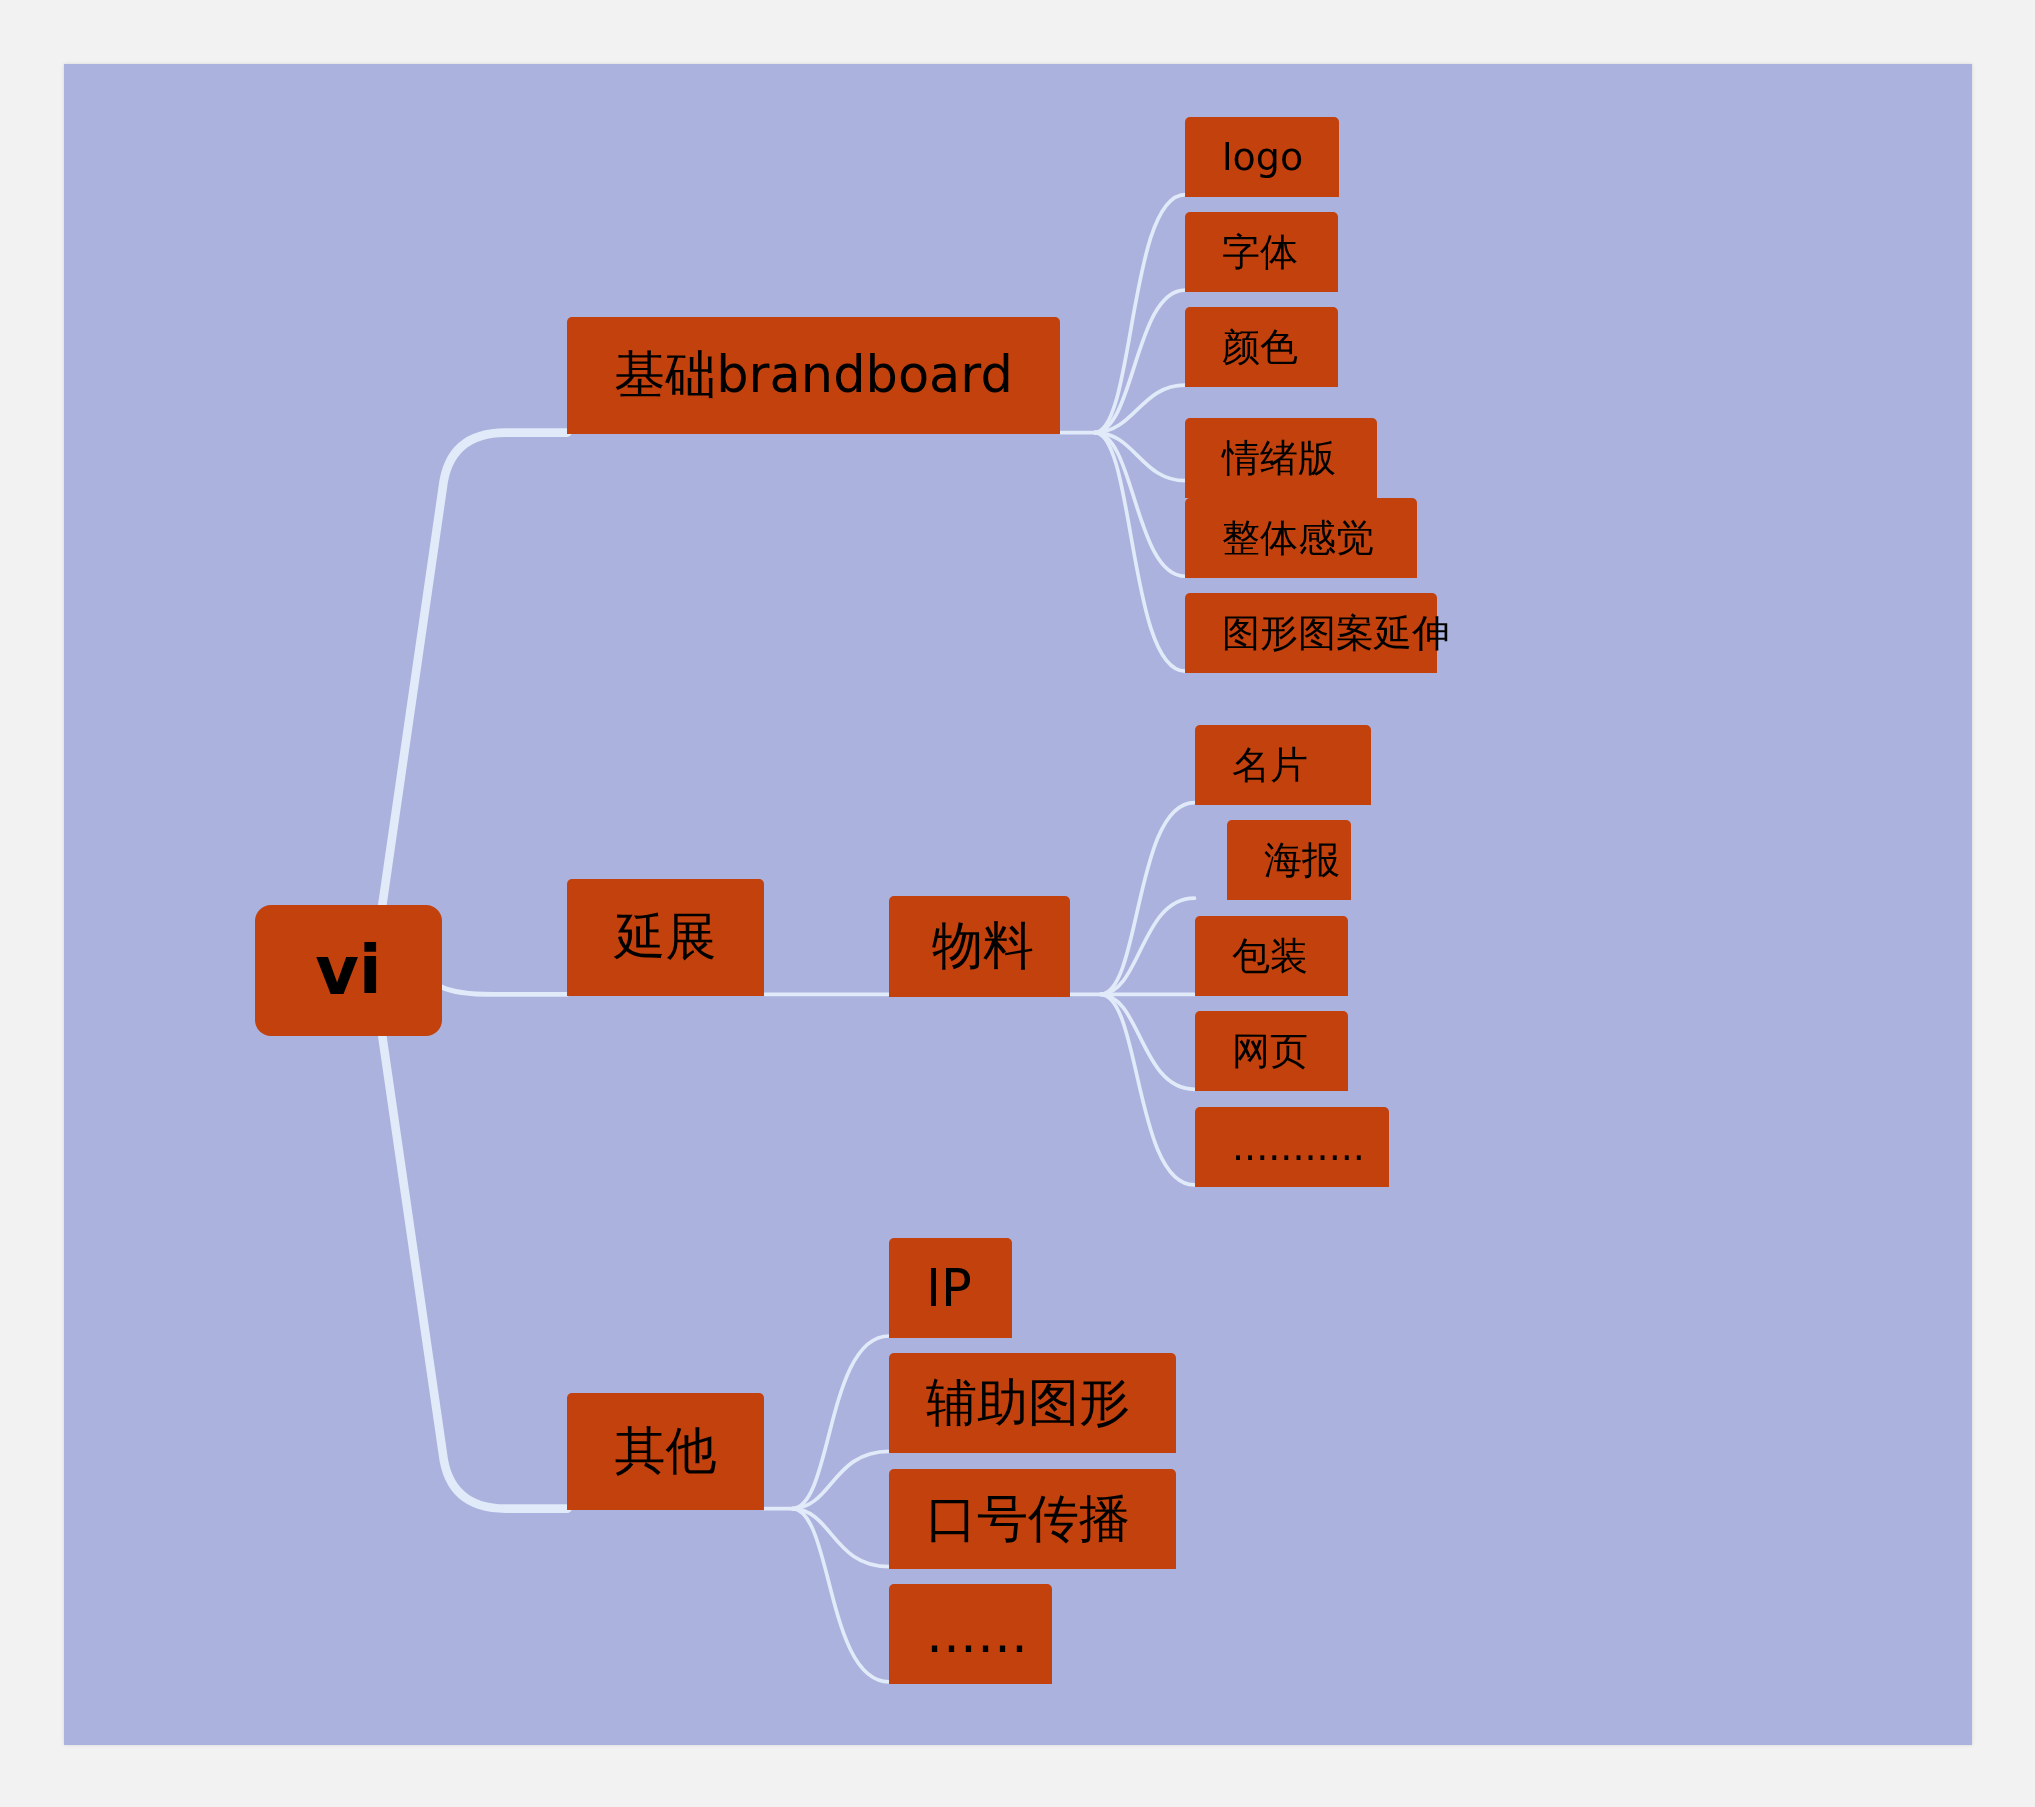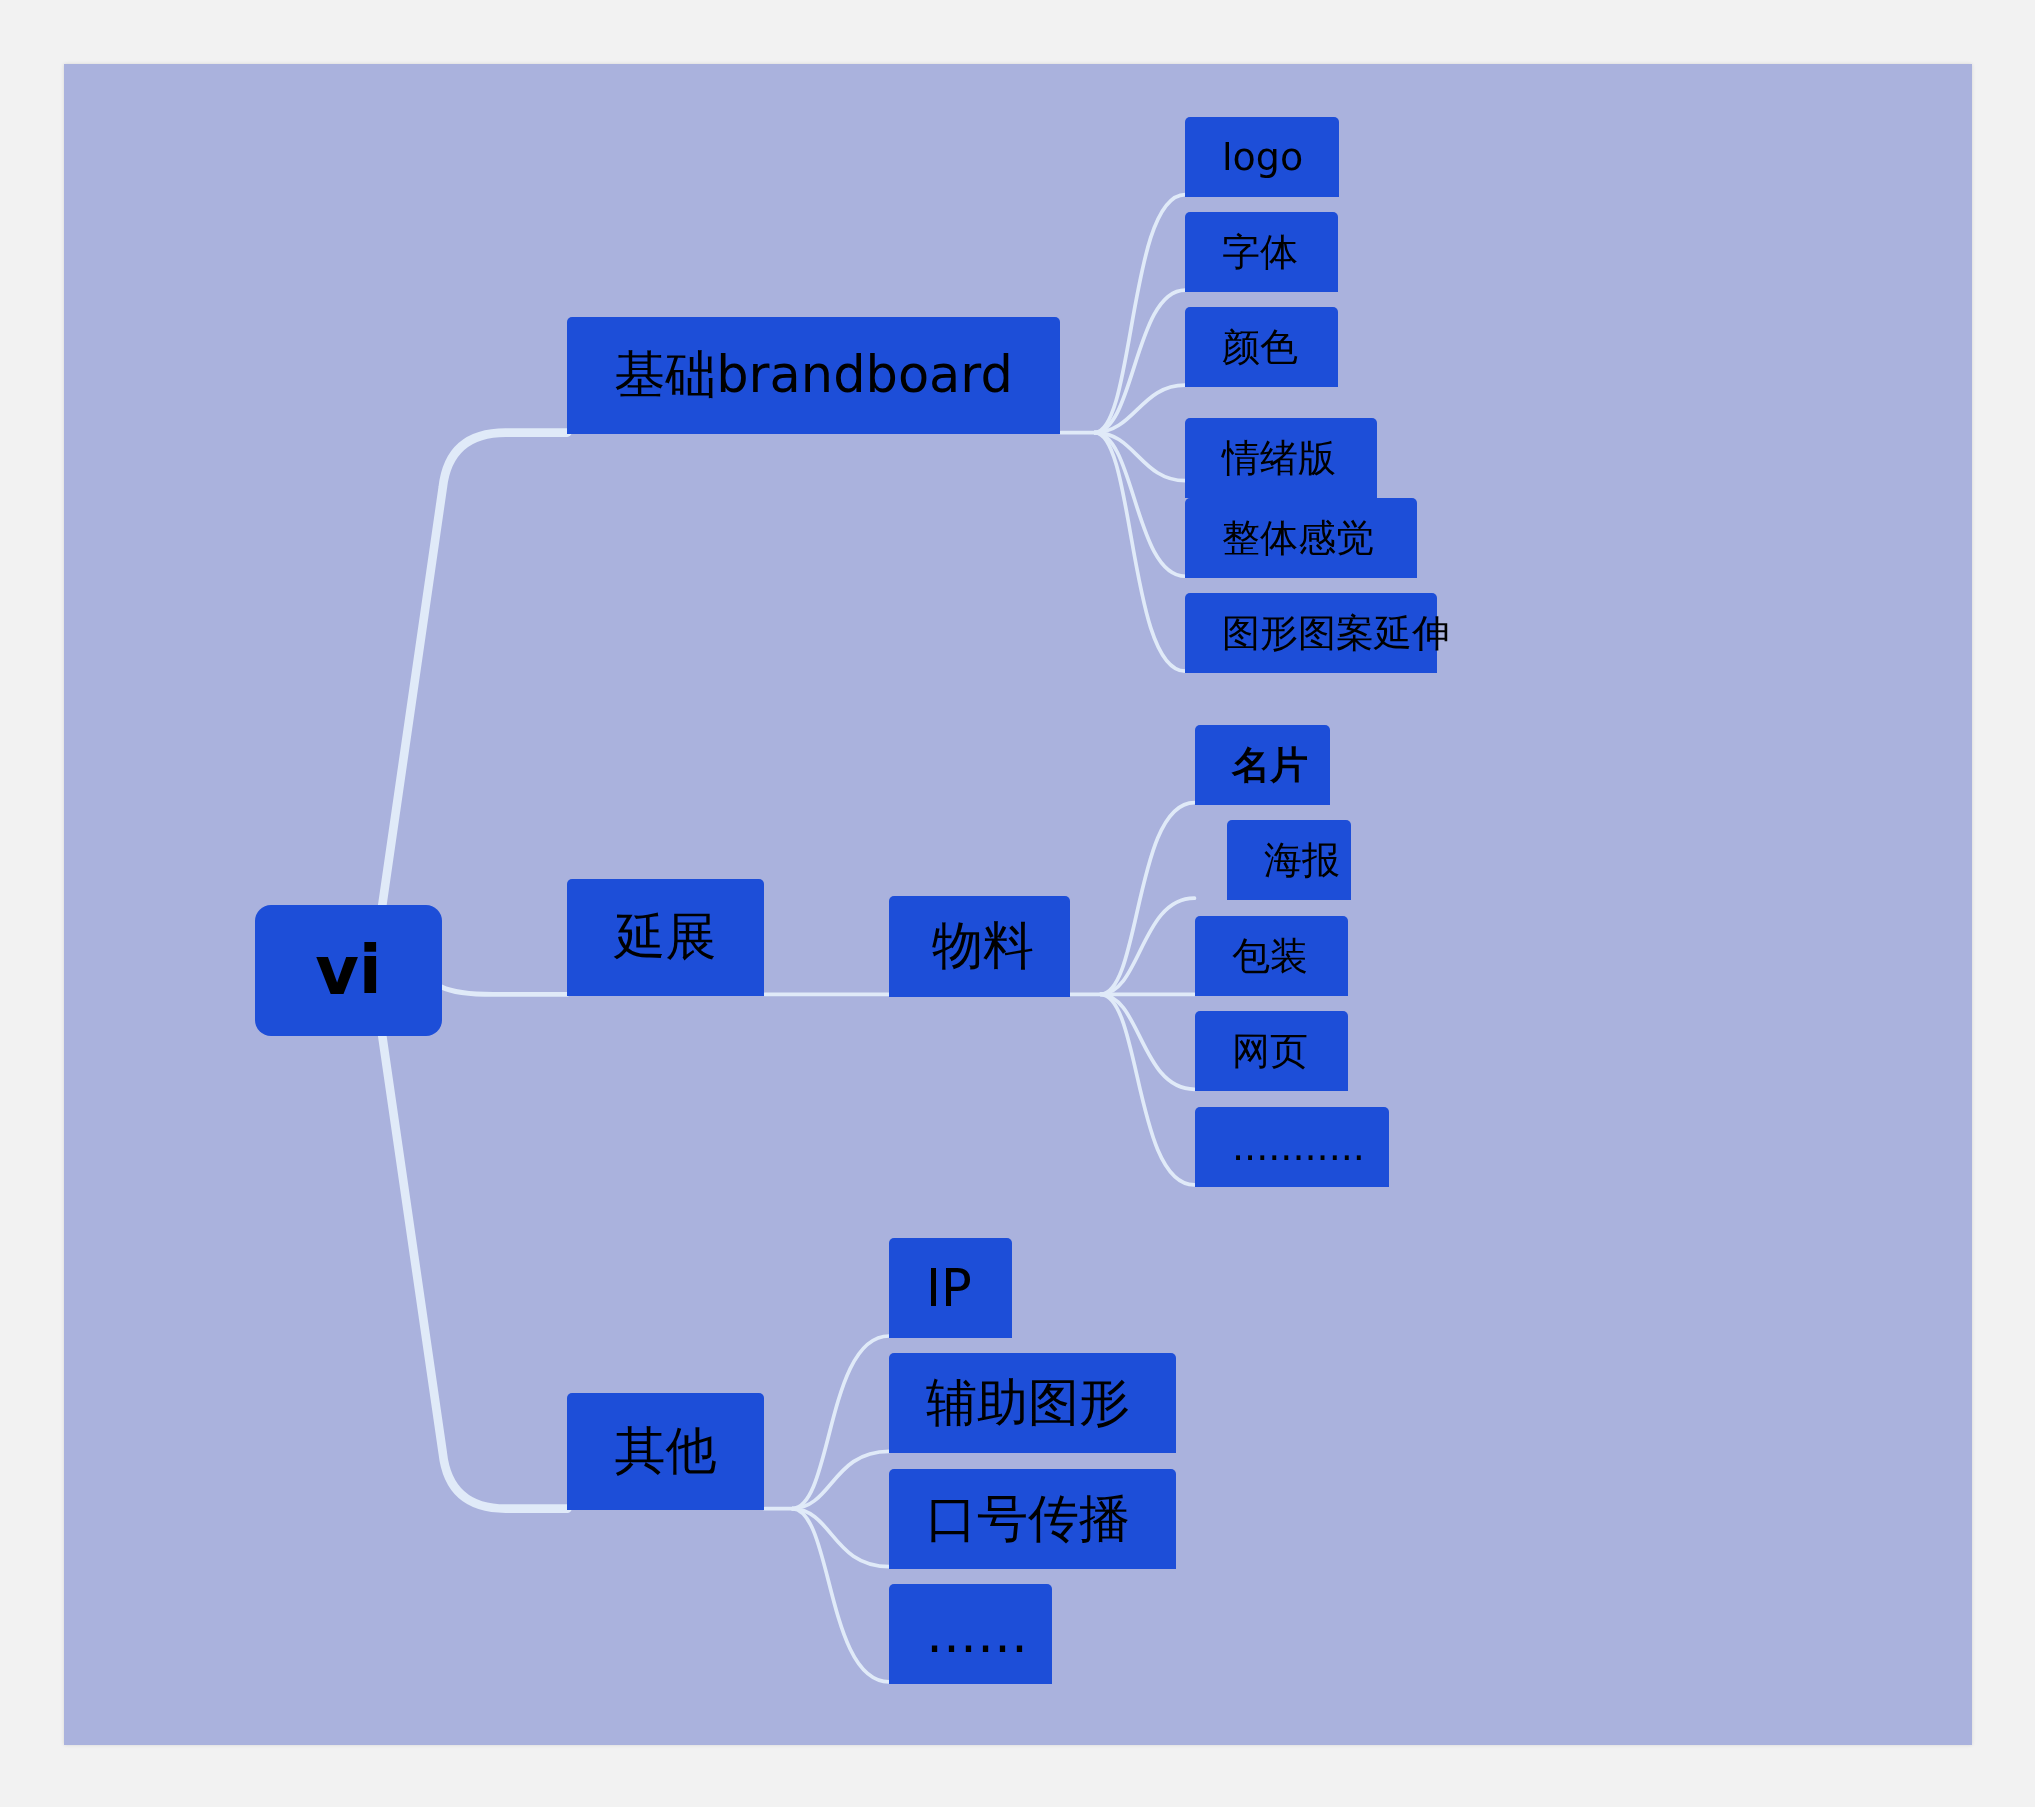--- a/index.html
+++ b/index.html
@@ -1,21 +1,21 @@
 <!DOCTYPE html>
 <html style="font-size:10px"><head>
 <meta charset="utf-8">
 <style>
   html, body { margin:0; padding:0; }
   body { width:2035px; height:1808px; background:#f2f2f2; position:relative; overflow:hidden;
          font-family:"DejaVu Sans","Liberation Sans",sans-serif; }
   .canvas { position:absolute; left:64px; top:64px; width:1908px; height:1681px;
             background:#aab2dd; box-shadow:0 0 3.7px rgba(0,0,0,0.12); }
   svg.lines { position:absolute; left:0; top:0; width:2035px; height:1808px; }
-  .node { position:absolute; background:#1d4ed8; color:#000; display:flex; align-items:center;
+  .node { position:absolute; background:#c2410c; color:#000; display:flex; align-items:center;
           justify-content:center; box-sizing:border-box; border-radius:5px 5px 0 0; white-space:nowrap; }
   .root { border-radius:16px; font-weight:bold; font-size:67px; }
   .l1 { font-size:51px; }
   .l2 { font-size:51px;padding-left:7px; }
   .leaf { font-size:38px; justify-content:flex-start; padding-left:37px; }
 </style>
 </head>
 <body>
 
 <div class="canvas"></div>
@@ -78,21 +78,21 @@
 <div class="node leaf" style="left:1185px; top:593px; width:252px; height:80px;">
   <span>图形图案延伸</span>
   </div>
 
 <div class="node l1" style="left:567px; top:879px; width:197px; height:117px;">
   <span>延展</span>
 </div>
 <div class="node l2" style="left:889px; top:896px; width:181px; height:101px;">
   <span>物料</span>
 </div>
-<div class="node leaf" style="left:1195px; top:725px; width:135px; height:80px;font-weight:bold;">
+<div class="node leaf" style="left:1195px; top:725px; width:176px; height:80px;">
   <span>名片</span>
   </div>
 <div class="node leaf" style="left:1227px; top:820px; width:124px; height:80px;">
   <span>海报</span>
   </div>
 <div class="node leaf" style="left:1195px; top:916px; width:153px; height:80px;">
   <span>包装</span>
   </div>
 <div class="node leaf" style="left:1195px; top:1011px; width:153px; height:80px;">
   <span>网页</span>

